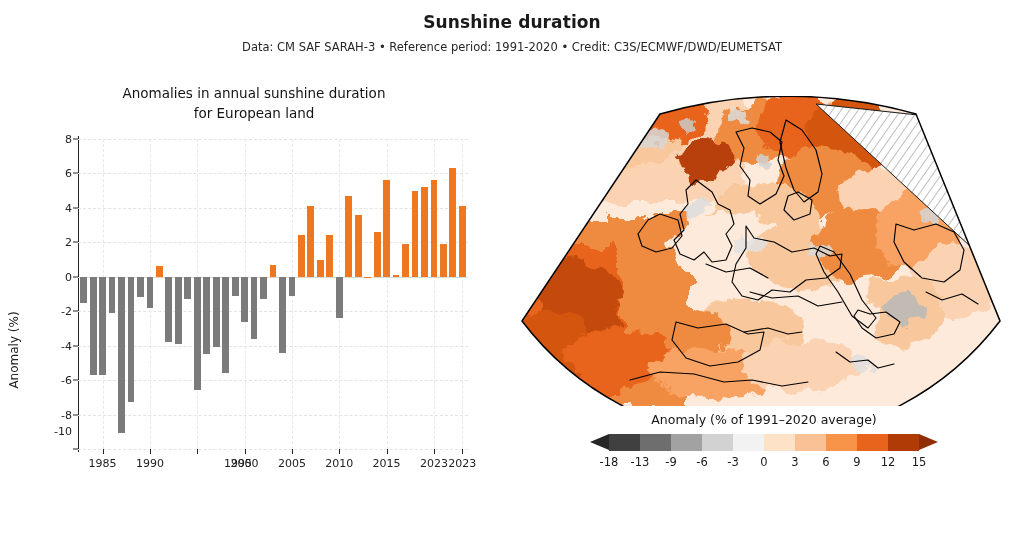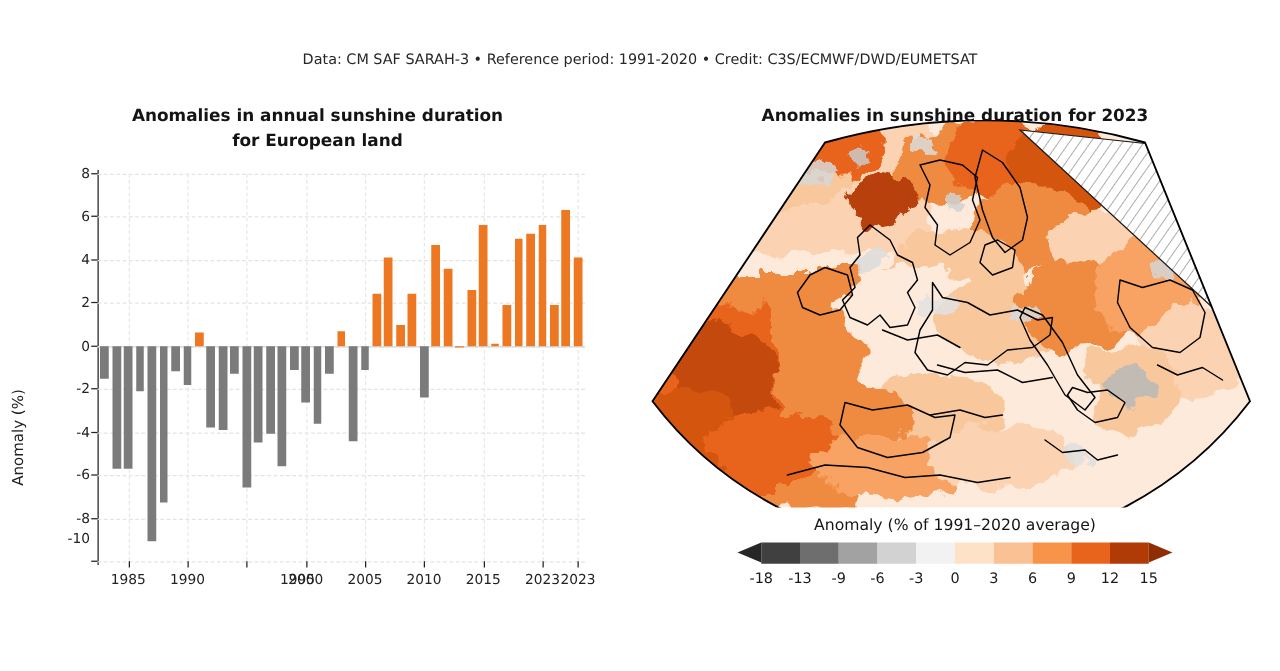--- a/index.html
+++ b/index.html
@@ -22,21 +22,21 @@
   }
   #main-subtitle {
     position:absolute; left:0; right:0; top:40px;
     text-align:center;
     font-size:11.5px; color:#262626;
   }
 
   
   .panel-title {
     position:absolute; text-align:center;
-    font-size:13.5px; font-weight:bold; line-height:1.45;
+    font-size:13.5px; font-weight:normal; line-height:1.45;
     color:#141414;
   }
   #bar-panel-title { left:28px; width:452px; top:84px; }
   #map-panel-title { left:520px; width:488px; top:84px; }
 
   
   #bar-chart { position:absolute; left:0; top:100px; width:500px; height:380px; }
   .plot-area {
     position:absolute;
     left:78px; top:39px;       
@@ -108,27 +108,27 @@
   }
 
   
   #footer { position:absolute; left:0; bottom:0; width:1024px; height:60px; }
 </style>
 </head>
 <body>
 
 <div class="fig">
 
+  <div id="main-title">Sunshine duration</div>
   <div id="main-subtitle">Data: CM SAF SARAH-3 • Reference period: 1991-2020 • Credit: C3S/ECMWF/DWD/EUMETSAT</div>
 
   <div id="bar-panel-title" class="panel-title">
     <span>Anomalies in annual sunshine duration</span><br>
     <span>for European land</span>
   </div>
-  <div id="map-panel-title" class="panel-title">Anomalies in sunshine duration for 2023</div>
 
   <div id="bar-chart">
     <div id="y-axis-label">Anomaly (%)</div>
     <div class="axis-y"></div>
 
     <div class="plot-area" id="plot-area">
         <div class="gridline" style="top: 0px;"></div>
         <div class="ytick" style="top: 0px;">8</div>
         <div class="ytick-mark" style="top: 0px;"></div>
         <div class="gridline" style="top: 34.4444px;"></div>

